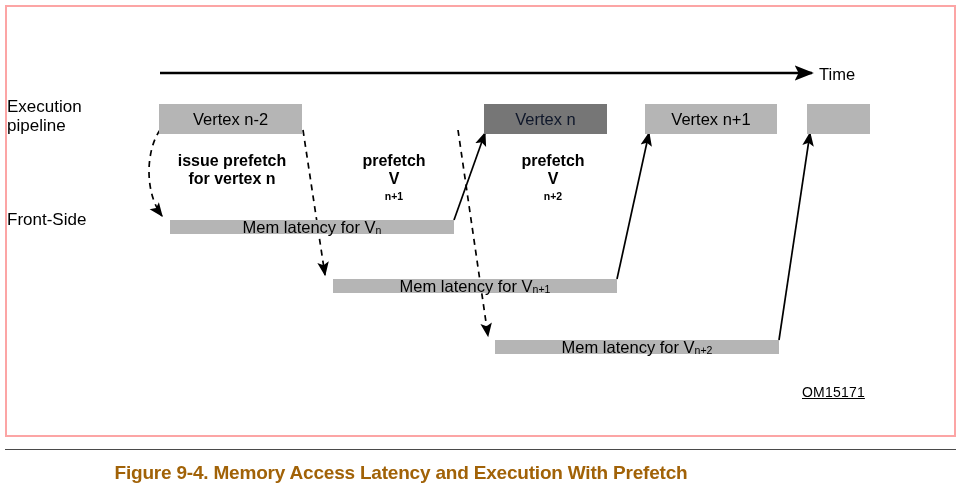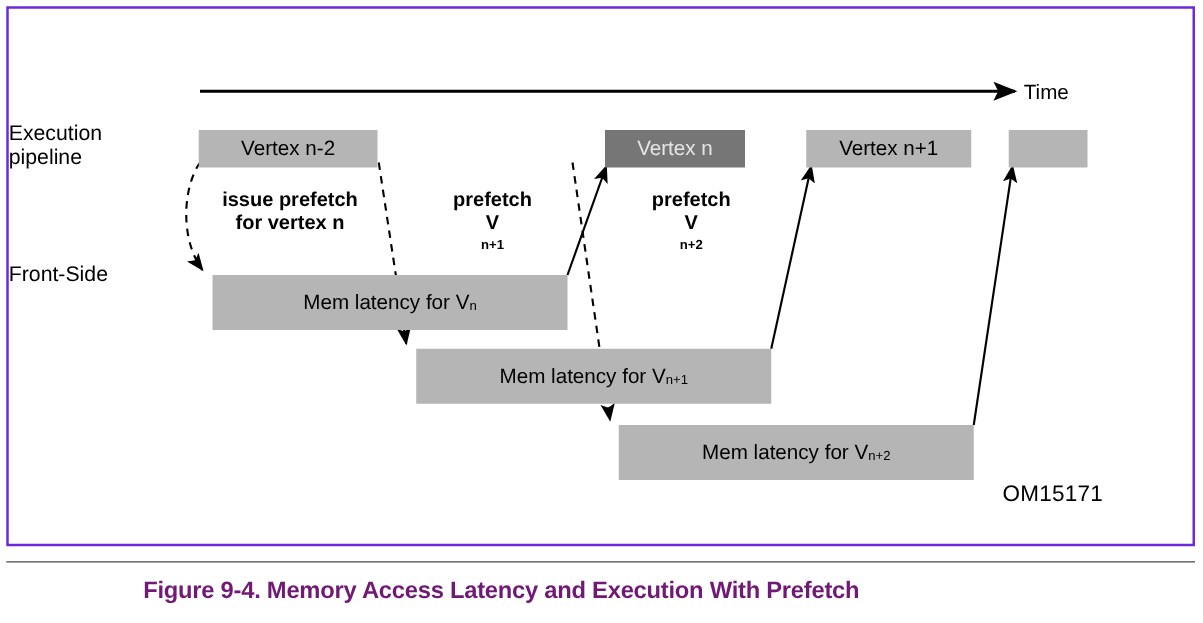--- a/index.html
+++ b/index.html
@@ -19,21 +19,21 @@
     height: 498px;
     background: #ffffff;
   }
   
   #figure-frame {
     position: absolute;
     left: 5px;
     top: 5px;
     width: 951px;
     height: 432px;
-    border: 2px solid #6d28d9;
+    border: 2px solid #fca5a5;
     box-sizing: border-box;
     background: #ffffff;
   }
   #diagram-canvas {
     position: absolute;
     left: 0;
     top: 0;
     width: 951px;
     height: 432px;
   }
@@ -66,58 +66,59 @@
     text-align: center;
   }
   .annot span { display: block; font-weight: bold; }
   .sub {
     font-size: 10.5px;
     vertical-align: sub;
     position: relative;
     top: 3px;
   }
   .omcode {
-    font-size: 18px;
+    font-size: 14px;
     letter-spacing: 0.2px;
+    text-decoration: underline;
   }
   
   .bar {
     position: absolute;
     box-sizing: border-box;
     display: flex;
     align-items: center;
     justify-content: center;
     font-size: 16.5px;
     font-family: "Liberation Sans", sans-serif;
   }
   .bar.exec {
     height: 30px;
   }
   .bar.mem {
-    height: 44px;
+    height: 14px;
   }
   
   #caption-rule {
     position: absolute;
     left: 5px;
     top: 449px;
     width: 951px;
     height: 1px;
     background: #4a4a4a;
   }
   #figure-caption {
     position: absolute;
     left: 0;
     top: 462px;
     width: 802px;
     text-align: center;
     font-family: "Liberation Sans", sans-serif;
     font-weight: bold;
     font-size: 19px;
-    color: #701a75;
+    color: #a16207;
     letter-spacing: -0.2px;
   }
 </style>
 </head>
 <body>
 
 <div id="page">
 
   <div id="figure-frame">
     <div id="diagram-canvas">
@@ -170,21 +171,21 @@
 
       <div class="txt lane-label" style="left:0px; top:203px; width:146px;">
         <span>Front-Side</span>
       </div>
 
       <div class="bar exec" style="left:152px; top:97px; width:143px; background:#b5b5b5; color:#000000;">
         <span>Vertex n-2</span>
       </div>
 
 
-      <div class="bar exec" style="left:477px; top:97px; width:112px; background:#767676; color:#e5e5e5;">
+      <div class="bar exec" style="left:477px; top:97px; width:123px; background:#767676; color:#0f172a;">
         <span>Vertex n</span>
       </div>
 
       <div class="bar exec" style="left:638px; top:97px; width:132px; background:#b5b5b5; color:#000000;">
         <span>Vertex n+1</span>
       </div>
 
       <div class="bar exec" style="left:800px; top:97px; width:63px; background:#b5b5b5; color:#000000;">
         <span></span>
       </div>

